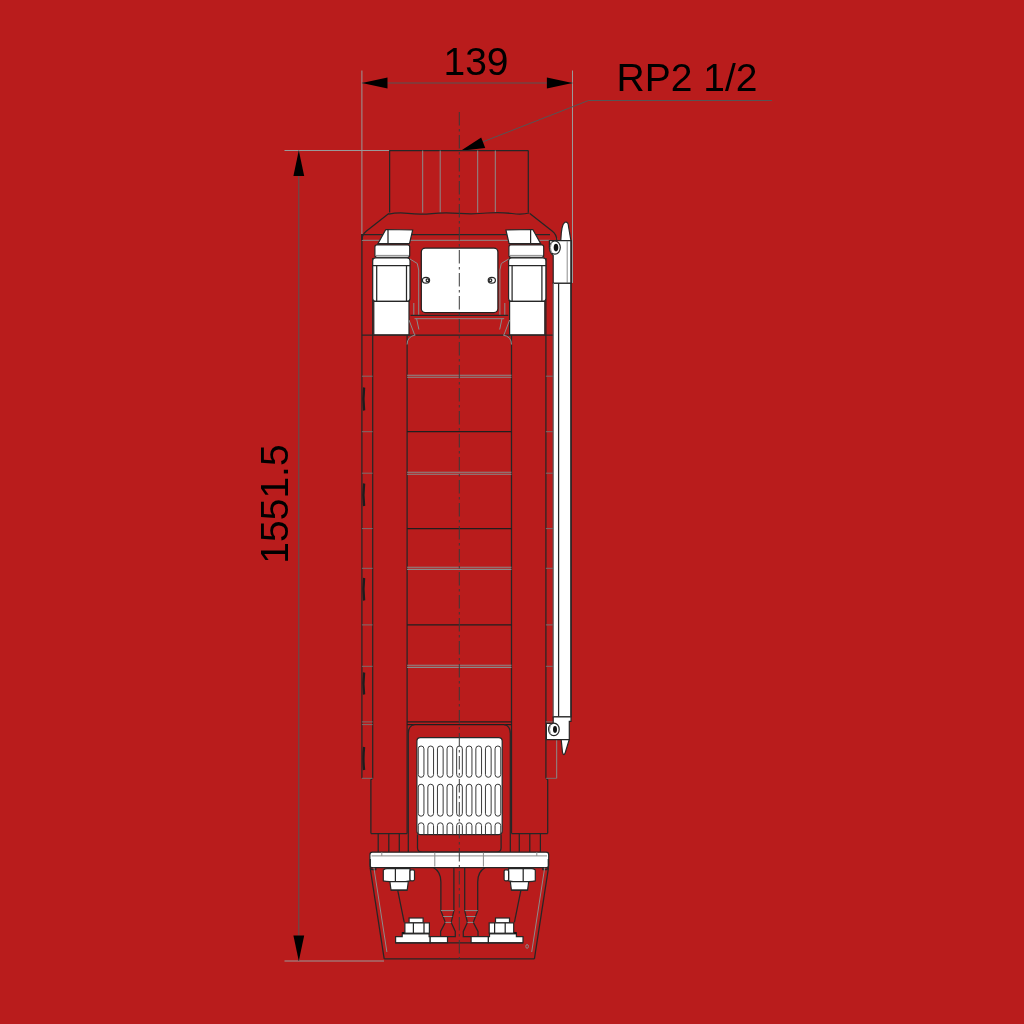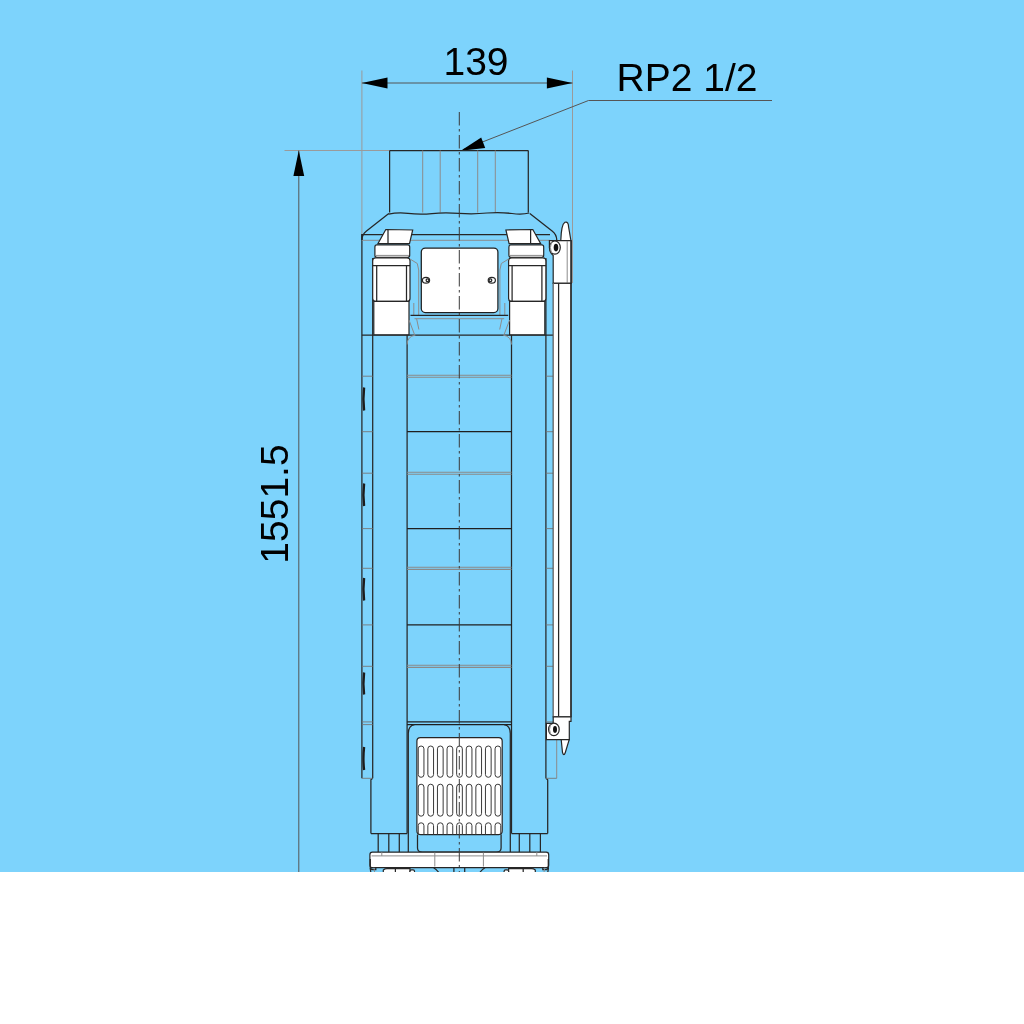--- a/index.html
+++ b/index.html
@@ -1,16 +1,16 @@
 <!DOCTYPE html>
 <html><head>
 <meta charset="utf-8">
 <style>
   html,body{margin:0;padding:0;background:#ffffff;}
-  .wrap{width:1024px;height:872px;position:relative;background:#7dd3fc;}
+  .wrap{width:1024px;height:1024px;position:relative;background:#b91c1c;}
   svg{display:block;}
   .dtxt{font-family:"Liberation Sans",sans-serif;font-size:39px;fill:#000;}
   .main{stroke:#262626;stroke-width:1.25;fill:none;}
   .lt{stroke:#8c8c8c;stroke-width:1;fill:none;}
   .thin{stroke:#9a9a9a;stroke-width:1;}
   .dim{stroke:#555;stroke-width:1;}
   .pair{stroke:#8a8a8a;stroke-width:1.05;}
   .stage{stroke:#1f1f1f;stroke-width:1.25;}
   .tick{stroke:#777;stroke-width:0.9;}
   .slot{stroke:#3a3a3a;stroke-width:1;fill:none;}

